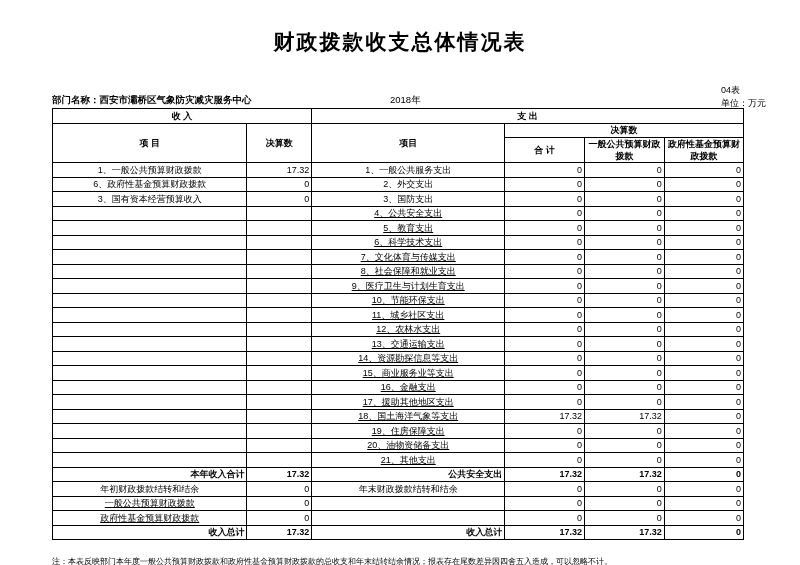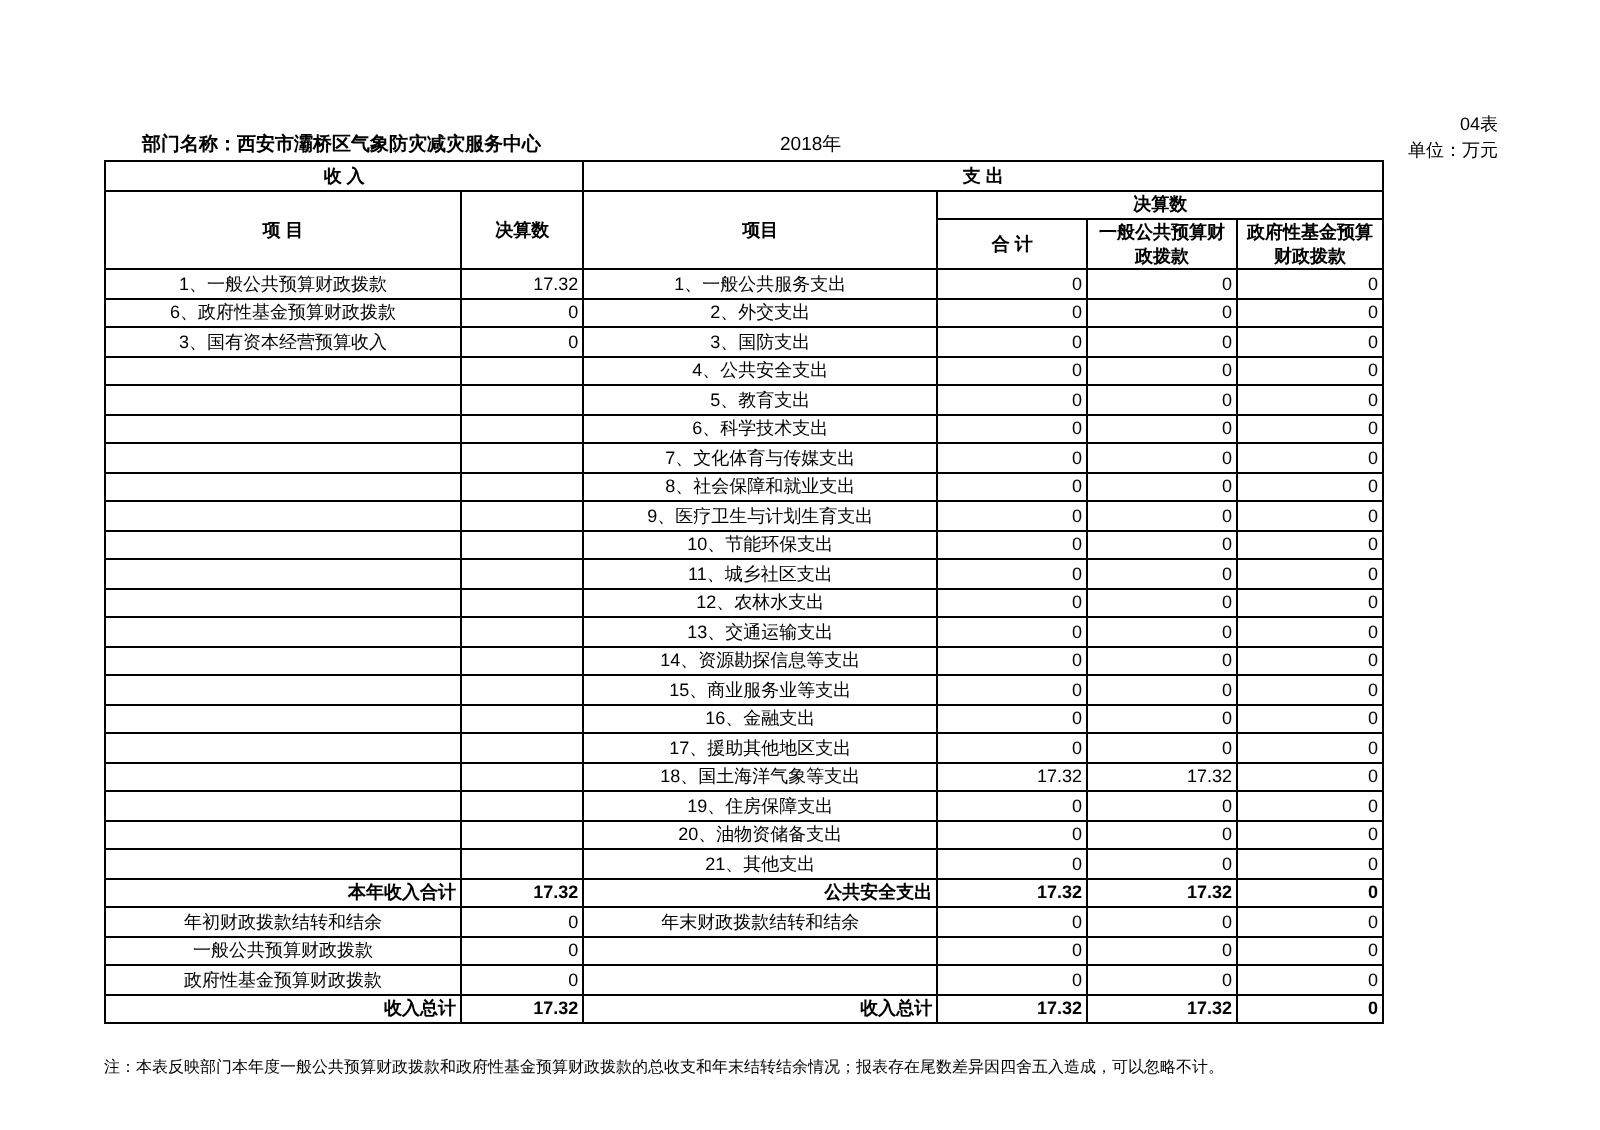--- a/index.html
+++ b/index.html
@@ -16,65 +16,64 @@
     text-align:center;
     font-family:"DejaVu Serif","Liberation Serif",serif;
     font-weight:bold;
     font-size:21px;
     letter-spacing:2px;
     margin-top:28px;
   }
 
   .meta-right{
     position:absolute;
-    right:51px;
+    right:34px;
     top:56px;
     font-size:9px;
     line-height:13px;
-    text-align:right;
+    text-align:left;
   }
 
   .meta-left{
     position:absolute;
     left:52px;
     top:66px;
     font-size:9.5px;
     font-weight:bold;
-    margin-left:19px;
   }
   .meta-year{
     position:absolute;
     left:390px;
     top:66px;
     font-size:9.5px;
     font-weight:normal;
   }
 
   table.main{
     position:absolute;
     left:52px;
     top:80px;
     border-collapse:collapse;
-    width:640px;
+    width:692px;
     font-size:9px;
   }
   table.main td{
     border:1px solid #000;
     padding:0 2px;
     height:13.5px;
     line-height:12px;
     vertical-align:middle;
   }
   .c{text-align:center;}
   .r{text-align:right;padding-right:3px;}
   .l{text-align:center;}
   .b{font-weight:bold;text-align:right;}
   .hdr{font-weight:bold;text-align:center;}
   .indent1{padding-left:8px;}
-  .indent2{padding-left:16px;}
+  .indent2{padding-left:16px;text-decoration:underline;}
 
   .w-in-name{width:200px;}
   .w-in-num{width:62px;}
   .w-out-name{width:198px;}
   .w-out-num{width:78px;}
 
   .note{
     position:absolute;
     left:52px;
     top:528px;
@@ -86,20 +85,21 @@
 </head>
 <body>
 
 <div class="page">
 
   <div class="meta-right">
     <div>04表</div>
     <div>单位：万元</div>
   </div>
 
+  <div class="title">财政拨款收支总体情况表</div>
 
   <div class="meta-left">部门名称：西安市灞桥区气象防灾减灾服务中心</div>
   <div class="meta-year">2018年</div>
 
   <table class="main">
     <tbody id="tbody">
         <tr>
           <td class="hdr" colspan="2">收  入</td>
           <td class="hdr" colspan="4">支  出</td>
         </tr>

